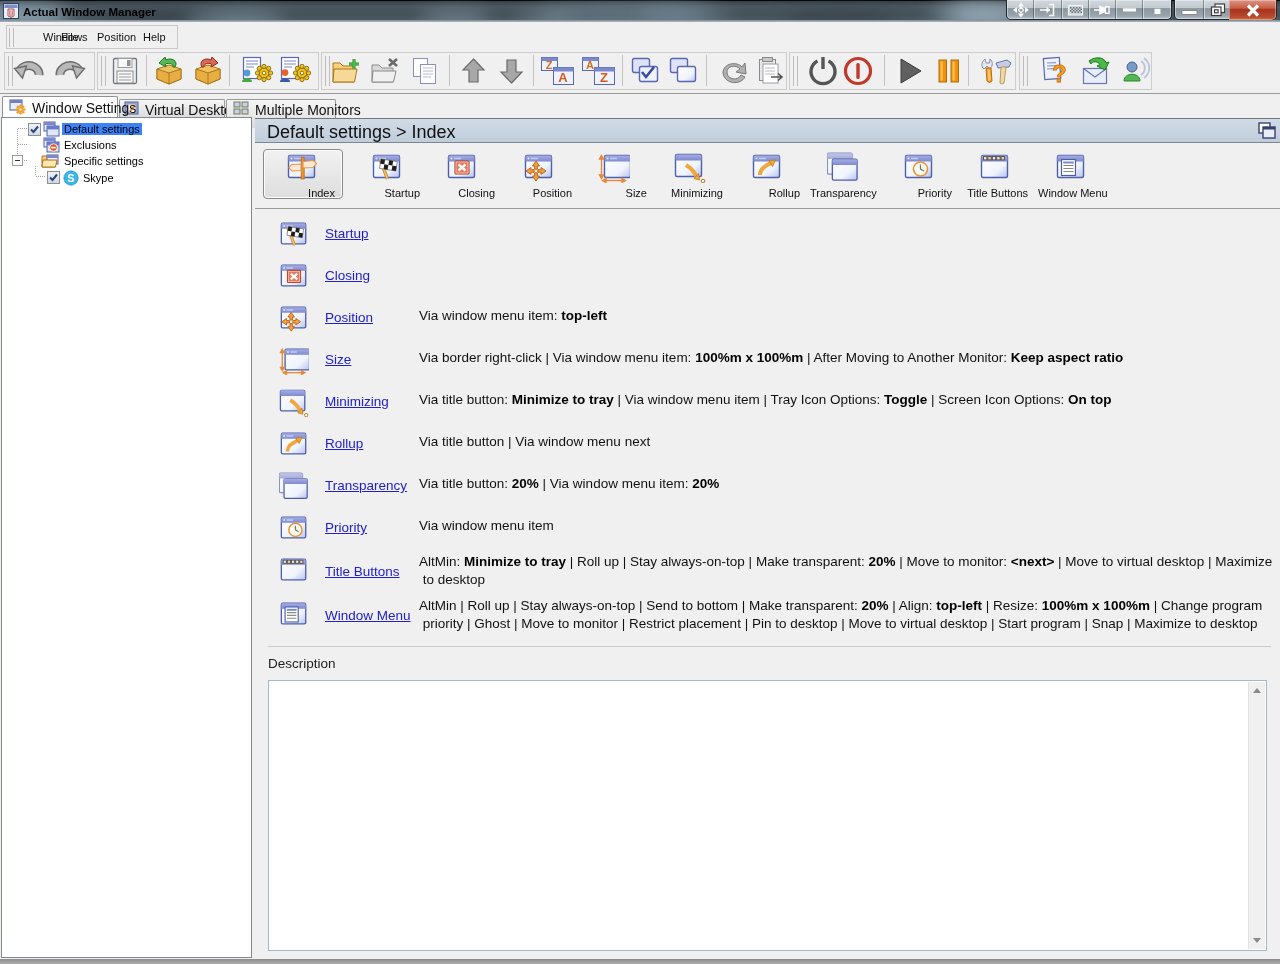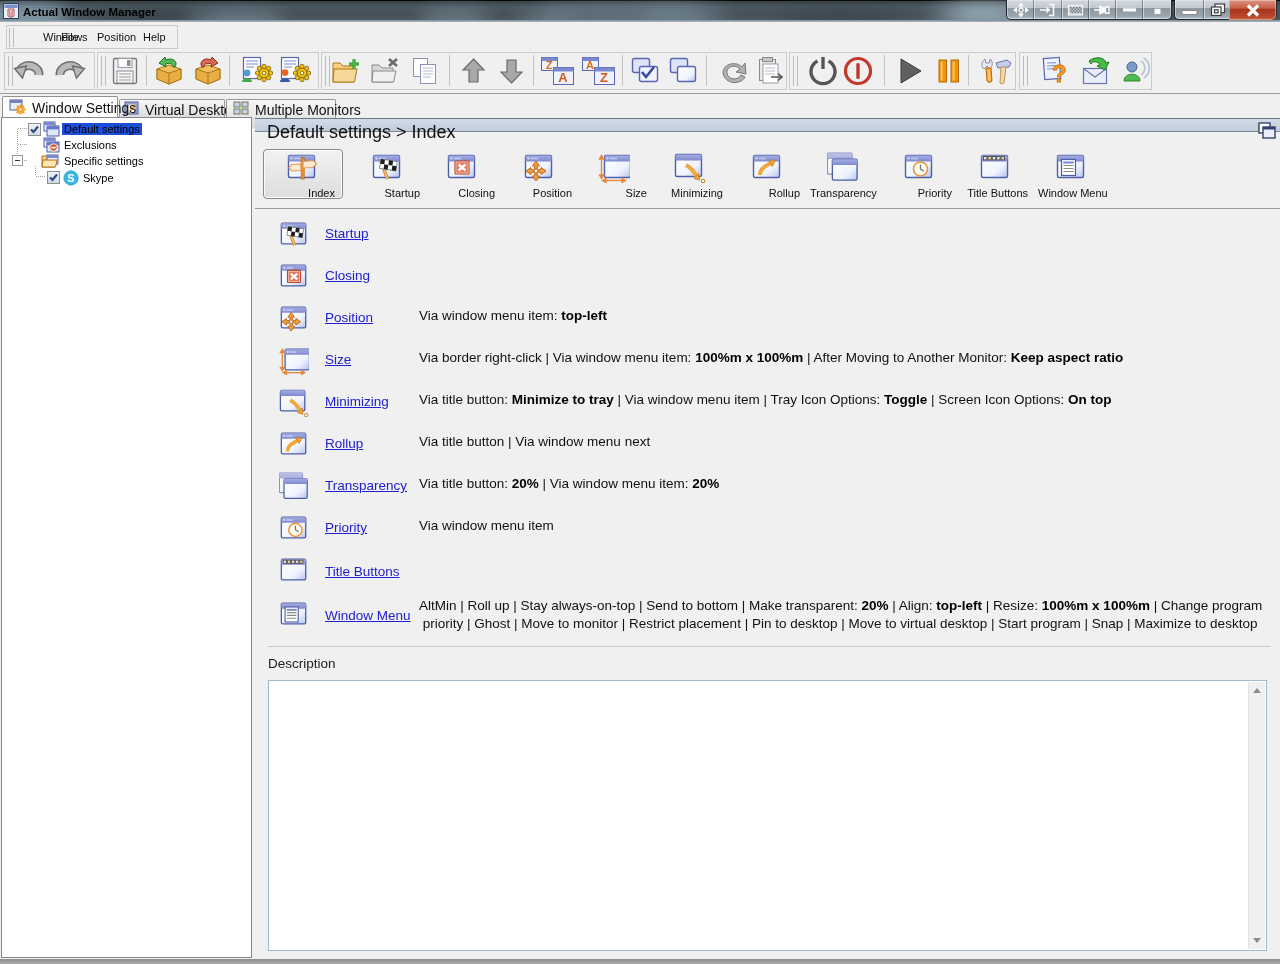--- a/index.html
+++ b/index.html
@@ -46,21 +46,21 @@
 #tab2 { left:119px; top:6px; width:106px; height:18px; background:linear-gradient(#f6f6f6,#dcdcdc); border:1px solid #999; border-bottom:none; border-radius:2px 2px 0 0; }
 #tab3 { left:226px; top:6px; width:110px; height:29px; background:linear-gradient(#f6f6f6,#dcdcdc); border:1px solid #999; border-bottom:none; border-radius:2px 2px 0 0; }
 .tab svg { position:absolute; }
 .tab span { position:absolute; white-space:nowrap; }
 
 
 #treepanel { left:1px; top:117px; width:251px; height:841px; background:#fff; border:1px solid #828790; }
 .trow { position:absolute; font-size:11px; color:#000; }
 
 
-#mainheader { left:255px; top:118px; width:1025px; height:14px;
+#mainheader { left:255px; top:118px; width:1025px; height:25px;
   background:linear-gradient(#d2dce7,#bfccdb); border-top:1px solid #6f767d; border-bottom:1px solid #7d8791; }
 #mainheader span { position:absolute; left:12px; top:3px; font-size:18px; color:#101010; }
 #iconbar { left:255px; top:144px; width:1025px; height:65px; border-bottom:1px solid #9a9a9a; background:#f0f0f0; }
 .ibtn { position:absolute; top:7px; width:66px; text-align:center; font-size:11px; color:#101010; }
 .ibtn svg { width:32px; height:32px; }
 .ibtn .lbl { display:block; margin-top:2px; white-space:nowrap;text-align:right; }
 #sel-ibtn { position:absolute; left:8px; top:5px; width:80px; height:50px; border:1px solid #8a8a8a; border-radius:4px;
   background:linear-gradient(#f2f2f2,#dddddd); box-shadow:inset 0 0 0 1px #fcfcfc; }
 
 
@@ -554,21 +554,21 @@
     <svg style="position:absolute;left:0px;top:0px;width:11px;height:11px" viewBox="0 0 11 11">
         <path d="M2 5.5 L4.5 8 L9 2.5" fill="none" stroke="#26457e" stroke-width="2"></path>
       </svg>
   </div>
   <svg style="position:absolute;left:41px;top:3px;width:17px;height:17px" viewBox="0 0 17 17">
     <rect x="1" y="1" width="11" height="9" fill="#eef2fc" stroke="#4d5fa8"></rect>
       <rect x="1" y="1" width="11" height="3" fill="#7b89cf"></rect>
     <rect x="4" y="5" width="12" height="10" fill="#dfe7fa" stroke="#4d5fa8"></rect>
       <rect x="4" y="5" width="12" height="3.4" fill="#6a79c8"></rect>
   </svg>
-  <div class="trow" style="left:60px;top:5px;background:#1d4ed8;padding:0 2px;">Default settings</div>
+  <div class="trow" style="left:60px;top:5px;background:#3b82f6;padding:0 2px;">Default settings</div>
 
   <svg style="position:absolute;left:41px;top:19px;width:17px;height:17px" viewBox="0 0 17 17">
     <rect x="1" y="1" width="11" height="9" fill="#eef2fc" stroke="#4d5fa8"></rect>
       <rect x="1" y="1" width="11" height="3" fill="#7b89cf"></rect>
     <rect x="4" y="5" width="12" height="10" fill="#dfe7fa" stroke="#4d5fa8"></rect>
       <rect x="4" y="5" width="12" height="3.4" fill="#6a79c8"></rect>
     <circle cx="10.5" cy="10.5" r="3.8" fill="#e05a2b" stroke="#fff" stroke-width="0.8"></circle>
       <rect x="8.3" y="9.8" width="4.4" height="1.6" fill="#fff"></rect>
   </svg>
   <div class="trow" style="left:62px;top:21px;">Exclusions</div>
@@ -691,20 +691,21 @@
         <use href="#ic-priority"></use>
       </svg>
     <a style="top:7px;">Priority</a>
     <div class="cdesc" style="top:4px;">Via window menu item</div>
   </div>
   <div class="crow" style="left:277px;top:555px;width:1000px;height:34px;">
     <svg class="icon" viewBox="0 0 32 32">
         <use href="#ic-titlebuttons"></use>
       </svg>
     <a style="top:9px;">Title Buttons</a>
+    <div class="cdesc" style="top:-2px;">AltMin: <b>Minimize to tray</b> | Roll up | Stay always-on-top | Make transparent: <b>20%</b> | Move to monitor: <b>&lt;next&gt;</b> | Move to virtual desktop | Maximize<br>&nbsp;to desktop</div>
   </div>
   <div class="crow" style="left:277px;top:599px;width:1000px;height:34px;">
     <svg class="icon" viewBox="0 0 32 32">
         <use href="#ic-windowmenu"></use>
       </svg>
     <a style="top:9px;">Window Menu</a>
     <div class="cdesc" style="top:-2px;">AltMin | Roll up | Stay always-on-top | Send to bottom | Make transparent: <b>20%</b> | Align: <b>top-left</b> | Resize: <b>100%m x 100%m</b> | Change program<br>&nbsp;priority | Ghost | Move to monitor | Restrict placement | Pin to desktop | Move to virtual desktop | Start program | Snap | Maximize to desktop</div>
   </div>
 </div>
 

